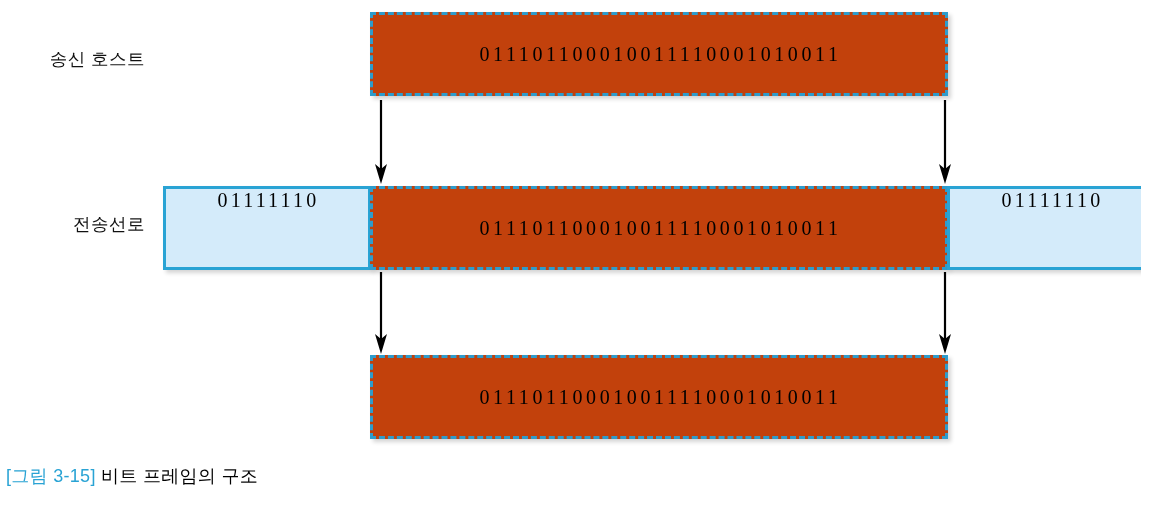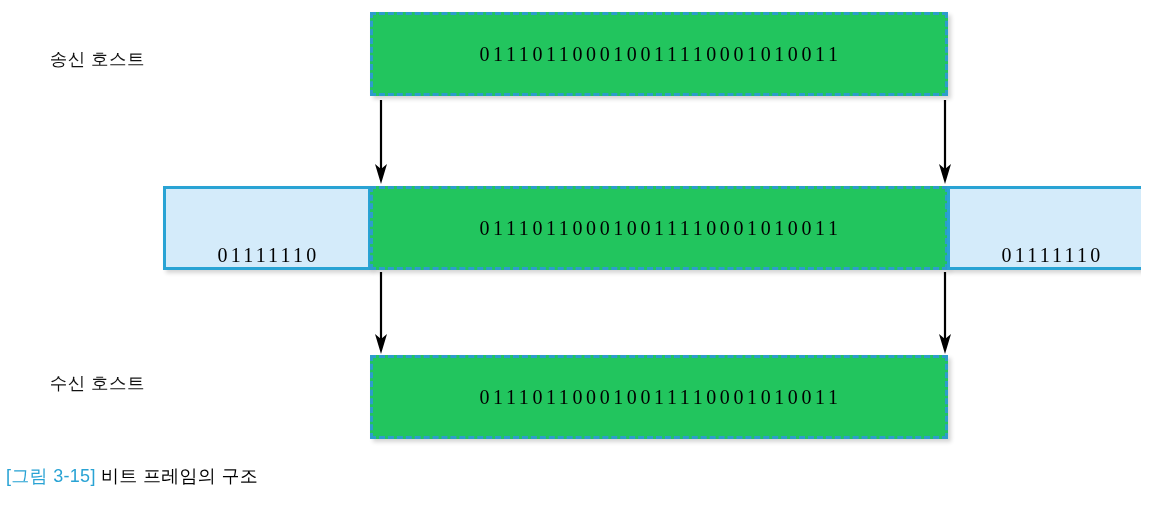--- a/index.html
+++ b/index.html
@@ -31,21 +31,21 @@
   }
   #label-sender   { left: 0px;  top: 47px;  width: 145px; }
   #label-line     { left: 0px;  top: 212px; width: 145px; }
   #label-receiver { left: 0px;  top: 371px; width: 145px; }
 
   
   .frame {
     position: absolute;
     box-sizing: border-box;
     border: 3px dashed #2e9ccc;
-    background: #22c55e;
+    background: #c2410c;
     box-shadow: 3px 3px 4px rgba(0,0,0,0.17);
     display: flex;
     align-items: center;
     justify-content: center;
   }
   .bits {
     font-family: "Liberation Serif", "DejaVu Serif", serif;
     font-size: 20px;
     letter-spacing: 3.6px;
     color: #000000;
@@ -57,21 +57,21 @@
   #frame-receiver { left: 370px; top: 355px; width: 578px; height: 84px; }
 
   
   .flag {
     position: absolute;
     box-sizing: border-box;
     border: 3px solid #29a3d4;
     background: #d4ebfa;
     box-shadow: 3px 3px 4px rgba(0,0,0,0.17);
     display: flex;
-    align-items: flex-end;
+    align-items: flex-start;
     justify-content: center;
   }
   .flag .bits { letter-spacing: 3.2px; }
   #flag-start { left: 163px; top: 186px; width: 208px; height: 84px; }
   #flag-end   { left: 947px; top: 186px; width: 208px; height: 84px; }
 
   
   .arrow {
     position: absolute;
     width: 18px;
@@ -112,20 +112,21 @@
     </svg>
   </div>
 
   <div class="arrow" id="arrow-sl-right">
     <svg width="18" height="86" viewBox="0 0 18 86">
       <line x1="9" y1="0" x2="9" y2="70" stroke="#000000" stroke-width="2.2"></line>
       <polygon points="9,84 3,64 9,69 15,64" fill="#000000"></polygon>
     </svg>
   </div>
 
+  <div class="row-label" id="label-line">전송선로</div>
 
   <div class="flag" id="flag-start">
     <span class="bits">01111110</span>
   </div>
 
   <div class="frame" id="frame-line">
     <span class="bits">011101100010011110001010011</span>
   </div>
 
   <div class="flag" id="flag-end">
@@ -139,21 +140,20 @@
     </svg>
   </div>
 
   <div class="arrow" id="arrow-lr-right">
     <svg width="18" height="84" viewBox="0 0 18 84">
       <line x1="9" y1="0" x2="9" y2="68" stroke="#000000" stroke-width="2.2"></line>
       <polygon points="9,82 3,62 9,67 15,62" fill="#000000"></polygon>
     </svg>
   </div>
 
-  <div class="row-label" id="label-receiver">수신 호스트</div>
 
   <div class="frame" id="frame-receiver">
     <span class="bits">011101100010011110001010011</span>
   </div>
 
   <div id="caption">
     <span id="caption-number">[그림 3-15]</span>
     <span id="caption-title">비트 프레임의 구조</span>
   </div>
 

